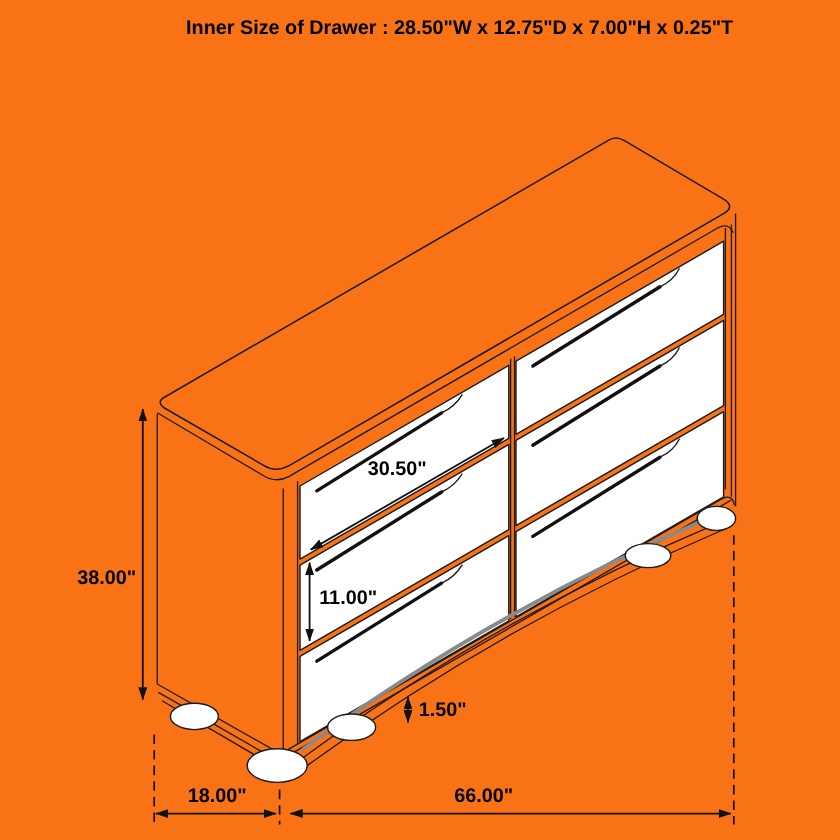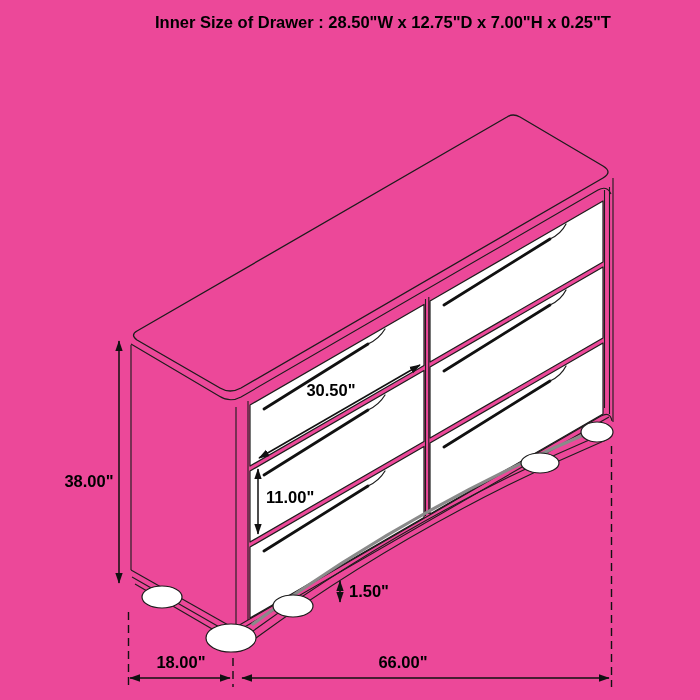--- a/index.html
+++ b/index.html
@@ -7,21 +7,21 @@
     padding: 0;
     background: #ffffff;
     width: 700px;
     height: 700px;
     font-family: "Liberation Sans", "DejaVu Sans", sans-serif;
   }
   .stage {
     position: relative;
     width: 700px;
     height: 700px;
-    background: #ec4899;
+    background: #f97316;
     overflow: hidden;
   }
   svg { display: block; }
   .outline     { fill: none; stroke: #1c1c1c; stroke-width: 1.3; stroke-linejoin: round; }
   .thin        { fill: none; stroke: #1c1c1c; stroke-width: 1.1; }
   .drawer      { fill: #ffffff; stroke: #1c1c1c; stroke-width: 1.2; stroke-linejoin: round; }
   .handle-main { fill: none; stroke: #111111; stroke-width: 2.8; stroke-linecap: round; }
   .handle-arc  { fill: none; stroke: #1c1c1c; stroke-width: 1.2; stroke-linecap: round; }
   .plinth-gray { fill: none; stroke: #8a8a8a; stroke-width: 3.2; stroke-linecap: round; }
   .foot        { fill: #ffffff; stroke: #1c1c1c; stroke-width: 1.2; }

